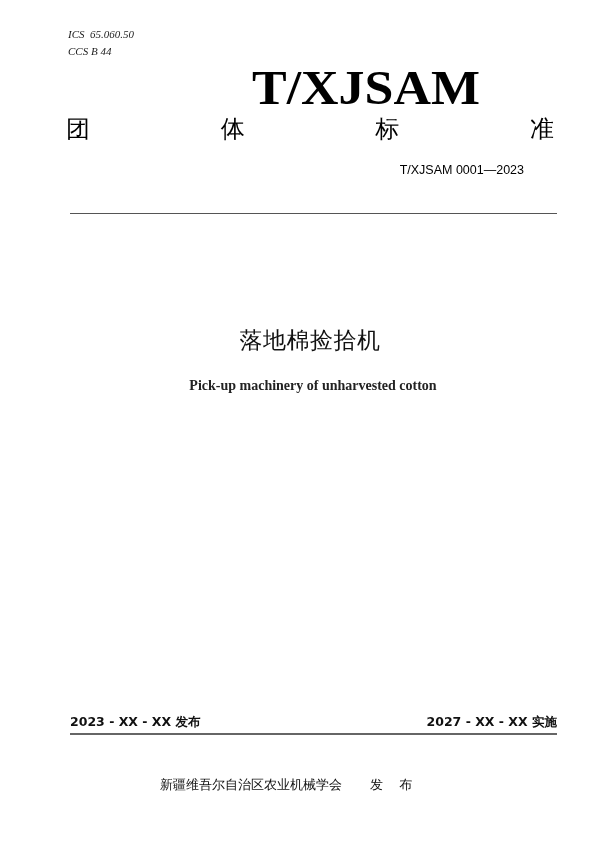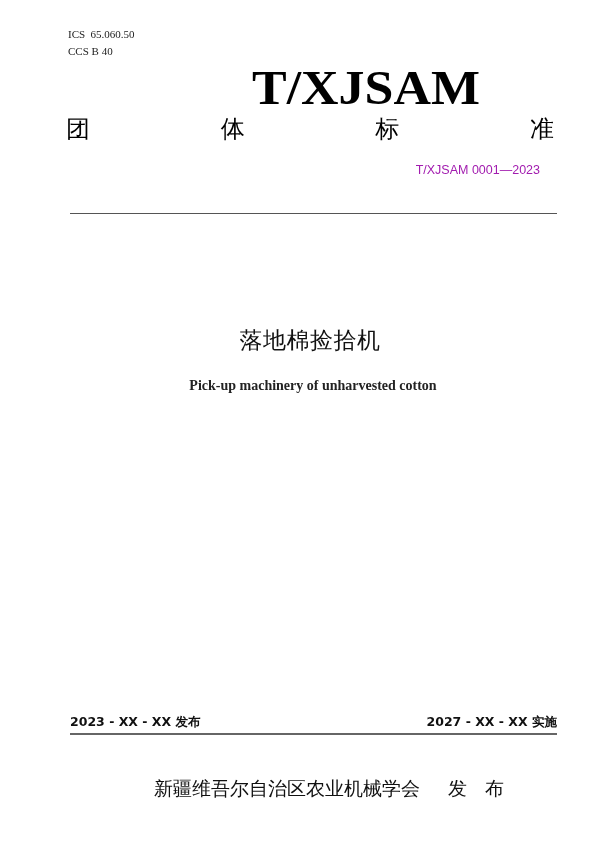--- a/index.html
+++ b/index.html
@@ -16,20 +16,21 @@
       font-family: "DejaVu Sans", sans-serif;
     }
     .abs { position: absolute; }
 
     .classif {
       left: 68px;
       font-family: "Liberation Serif", serif;
       font-size: 11px;
       color: #222;
       white-space: pre;
+      font-style: italic;
     }
     #ics { top: 28px; }
     #ccs { top: 45px; }
 
     #logo {
       left: 252px;
       top: 58px;
       width: 272px;
       font-family: "Liberation Serif", serif;
       font-weight: bold;
@@ -48,25 +49,25 @@
       width: 488px;
       display: flex;
       justify-content: space-between;
       font-family: "DejaVu Sans", sans-serif;
       font-size: 24px;
       line-height: 32px;
       color: #000;
     }
 
     #doc-number {
-      right: 60px;
+      right: 76px;
       top: 163px;
       font-family: "Liberation Sans", sans-serif;
       font-size: 12.5px;
-      color: #a21caf;
+      color: #000000;
       white-space: nowrap;
     }
 
     .rule {
       left: 70px;
       width: 487px;
       height: 1px;
       background: #555;
     }
     #top-rule { top: 213px; }
@@ -98,37 +99,37 @@
       font-family: "DejaVu Sans", sans-serif;
       font-size: 12.5px;
       color: #111;
       white-space: nowrap;
       font-weight: bold;
     }
     #publish-date { left: 70px; }
     #implement-date { right: 43px; }
 
     #publisher {
-      left: 154px;
+      left: 160px;
       top: 776px;
       font-family: "DejaVu Sans", sans-serif;
-      font-size: 19px;
+      font-size: 13px;
       color: #111;
       white-space: nowrap;
     }
     #publisher .pub-action {
       margin-left: 28px;
       letter-spacing: 6px;
     }
   </style>
 </head>
 <body>
 
 <div class="abs classif" id="ics">ICS  65.060.50</div>
-<div class="abs classif" id="ccs">CCS B 40</div>
+<div class="abs classif" id="ccs">CCS B 44</div>
 
 <div class="abs" id="logo">T/XJSAM</div>
 
 <div class="abs" id="std-type">
   <span>团</span>
   <span>体</span>
   <span>标</span>
   <span>准</span>
 </div>
 

